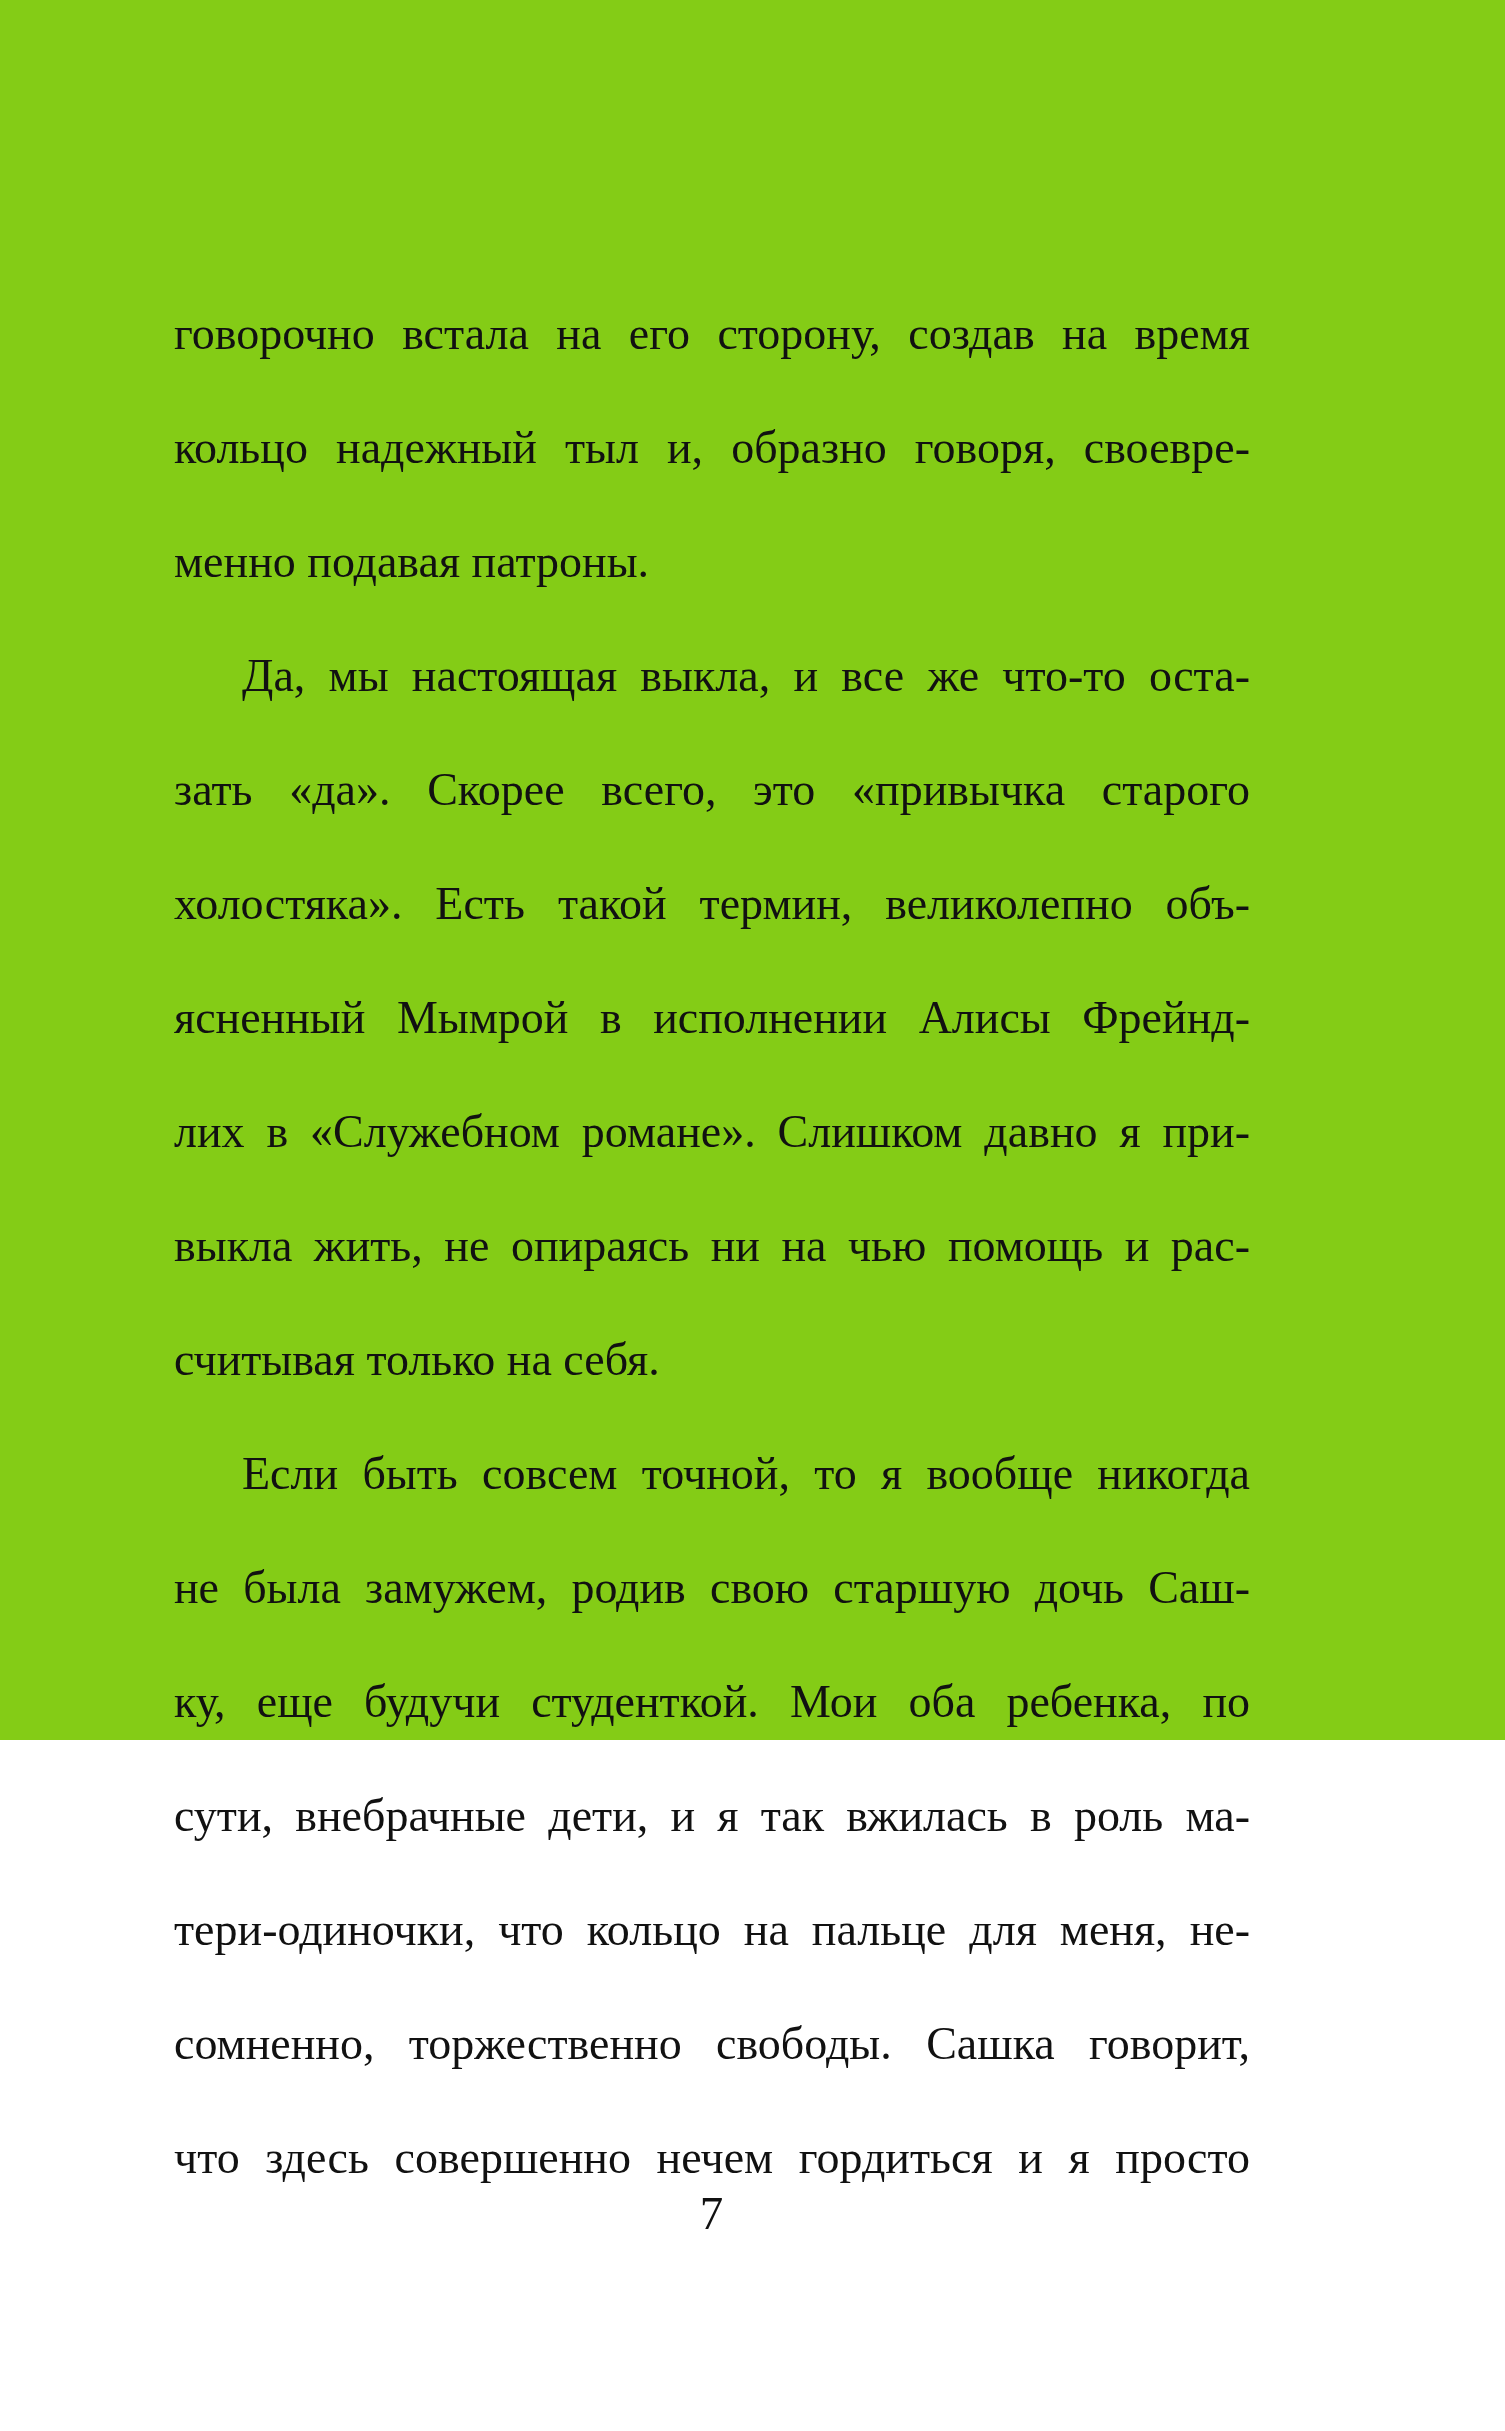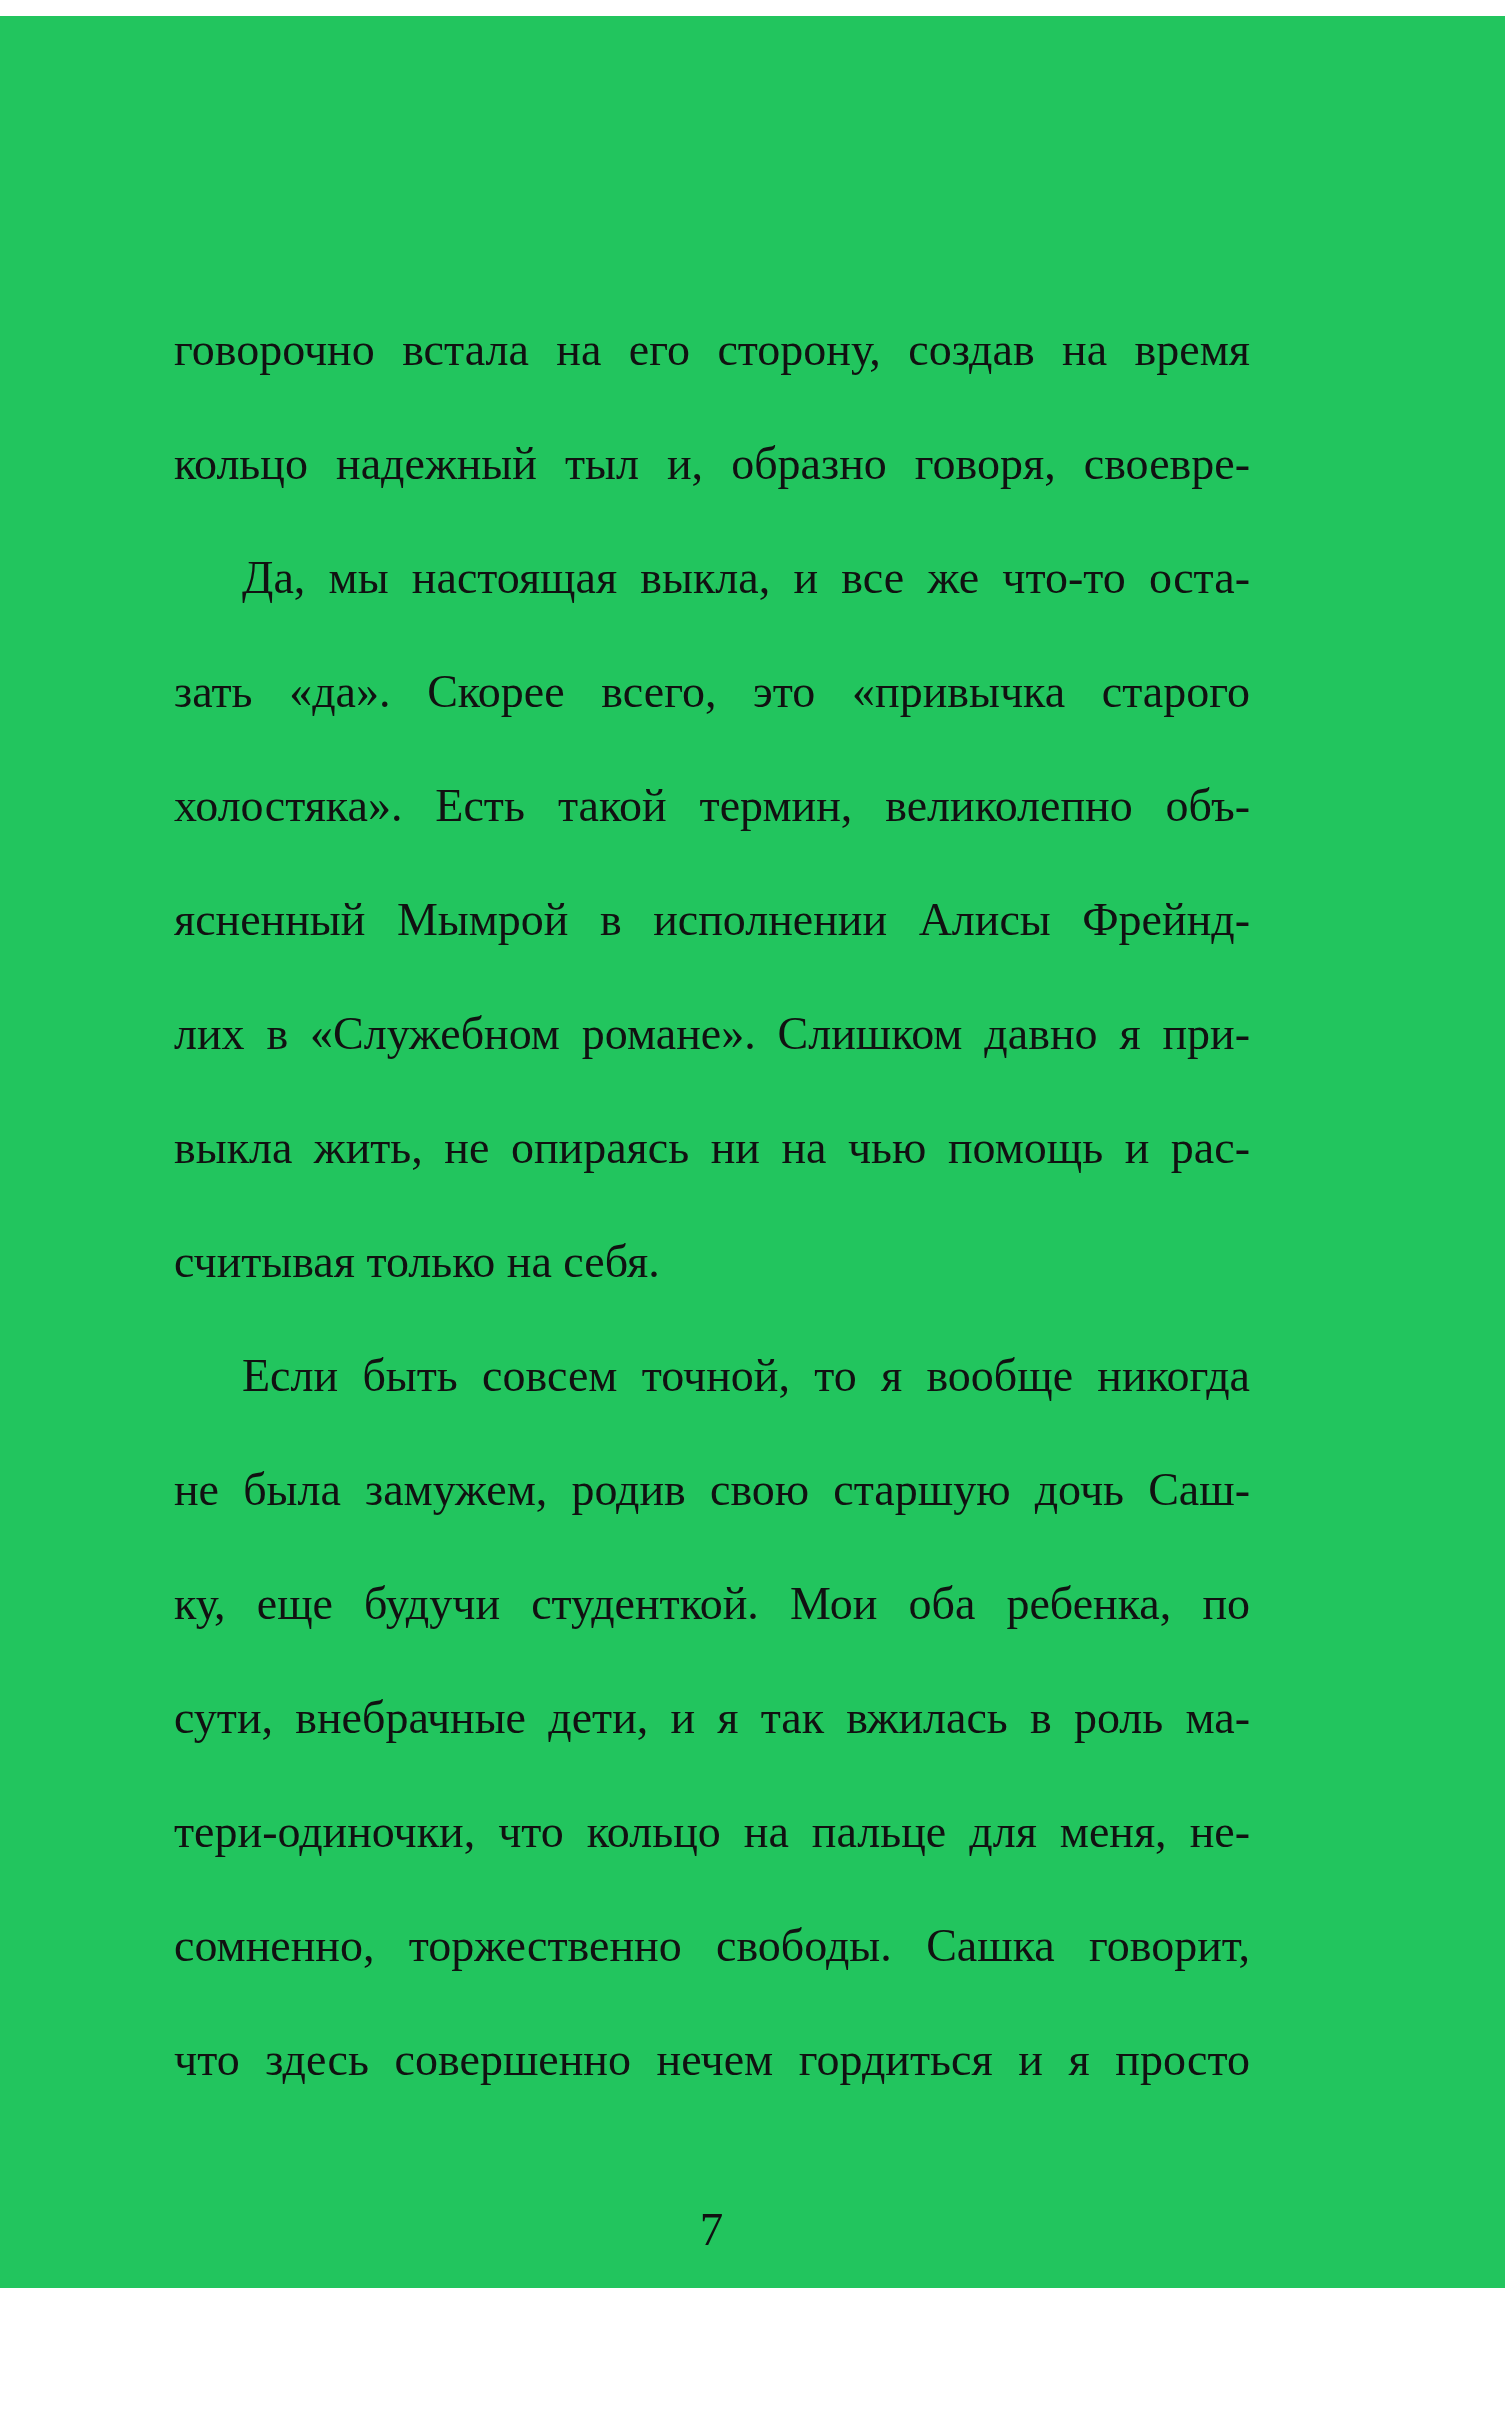--- a/index.html
+++ b/index.html
@@ -11,24 +11,24 @@
       width: 1506px;
       height: 2432px;
       position: relative;
       overflow: hidden;
       color: #111111;
       font-family: "Liberation Serif", "DejaVu Serif", serif;
     }
     .page {
       position: absolute;
       left: 0;
-      top: 16px;
+      top: 0;
       width: 1506px;
-      height: 2272px;
-      background: #22c55e;
+      height: 1740px;
+      background: #84cc16;
     }
     .text-column {
       position: absolute;
       left: 174px;
       top: 254px;
       width: 1076px;
     }
     .line {
       display: block;
       height: 68px;
@@ -56,20 +56,21 @@
       line-height: 55px;
     }
   </style>
 </head>
 <body>
 
 <div class="page">
   <div class="text-column">
     <p class="line">говорочно встала на его сторону, создав на время</p>
     <p class="line">кольцо надежный тыл и, образно говоря, своевре-</p>
+    <p class="line last">менно подавая патроны.</p>
     <p class="line indent">Да, мы настоящая выкла, и все же что-то оста-</p>
     <p class="line">зать «да». Скорее всего, это «привычка старого</p>
     <p class="line">холостяка». Есть такой термин, великолепно объ-</p>
     <p class="line">ясненный Мымрой в исполнении Алисы Фрейнд-</p>
     <p class="line">лих в «Служебном романе». Слишком давно я при-</p>
     <p class="line">выкла жить, не опираясь ни на чью помощь и рас-</p>
     <p class="line last">считывая только на себя.</p>
     <p class="line indent">Если быть совсем точной, то я вообще никогда</p>
     <p class="line">не была замужем, родив свою старшую дочь Саш-</p>
     <p class="line">ку, еще будучи студенткой. Мои оба ребенка, по</p>

